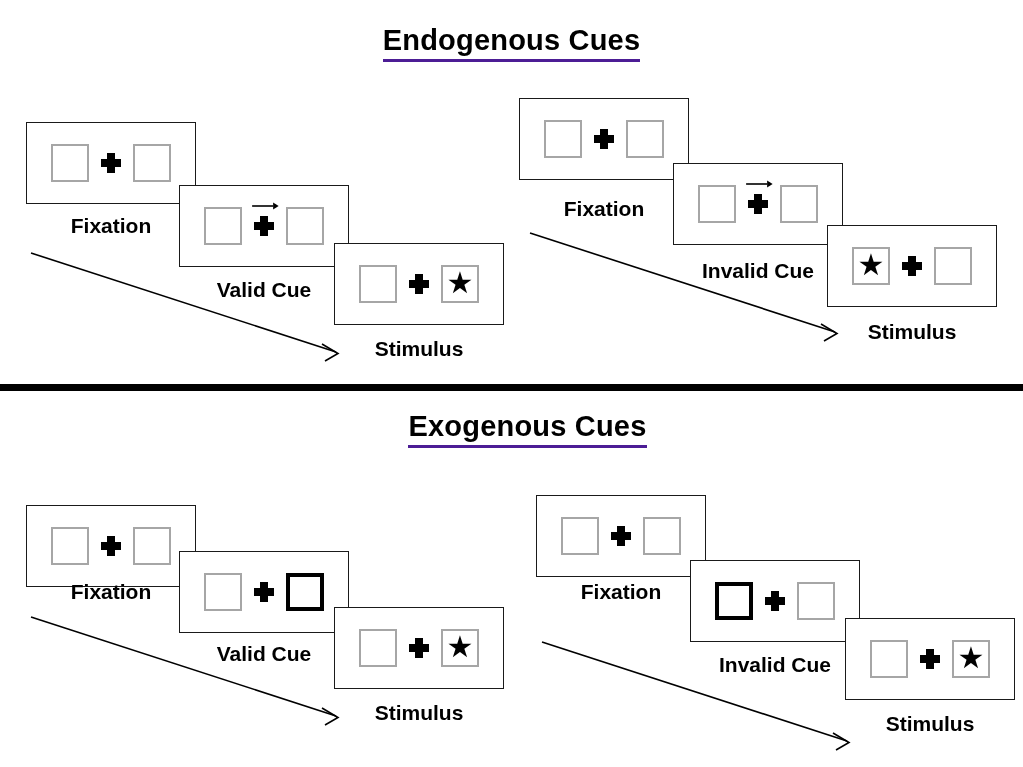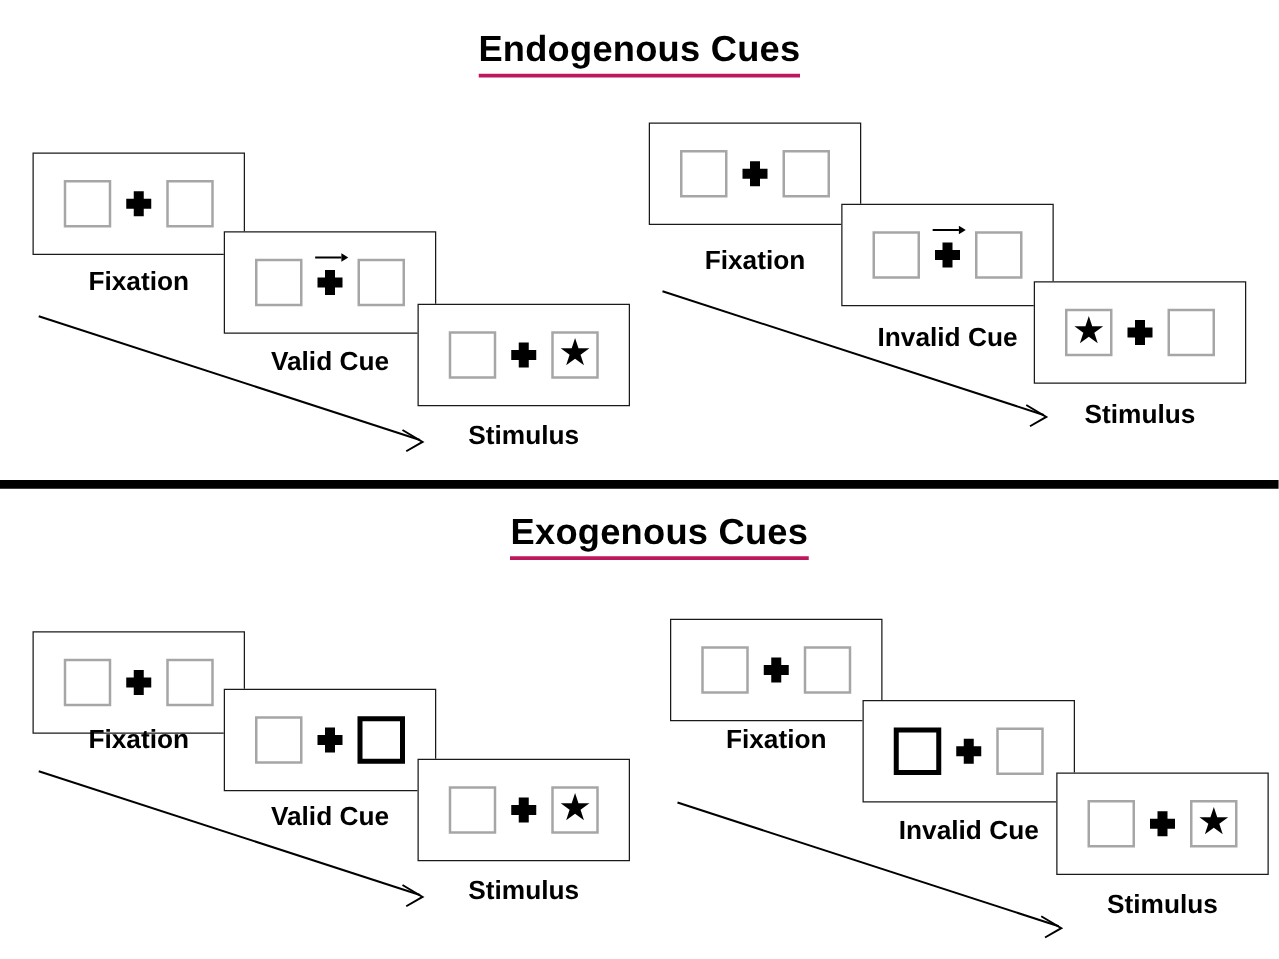--- a/index.html
+++ b/index.html
@@ -20,21 +20,21 @@
   .section-title {
     position: absolute;
     width: 100%;
     text-align: center;
     font-size: 29px;
     font-weight: bold;
     letter-spacing: 0.2px;
     color: #000;
   }
   .section-title span.ttl {
-    border-bottom: 3px solid #be185d;
+    border-bottom: 3px solid #4c1d95;
     padding-bottom: 2px;
     display: inline-block;
   }
   #title-endogenous { top: 24px; left: 0; }
   #title-exogenous  { top: 410px; left: 0; padding-left: 16px; }
 
   
   .divider {
     position: absolute;
     left: 0;

